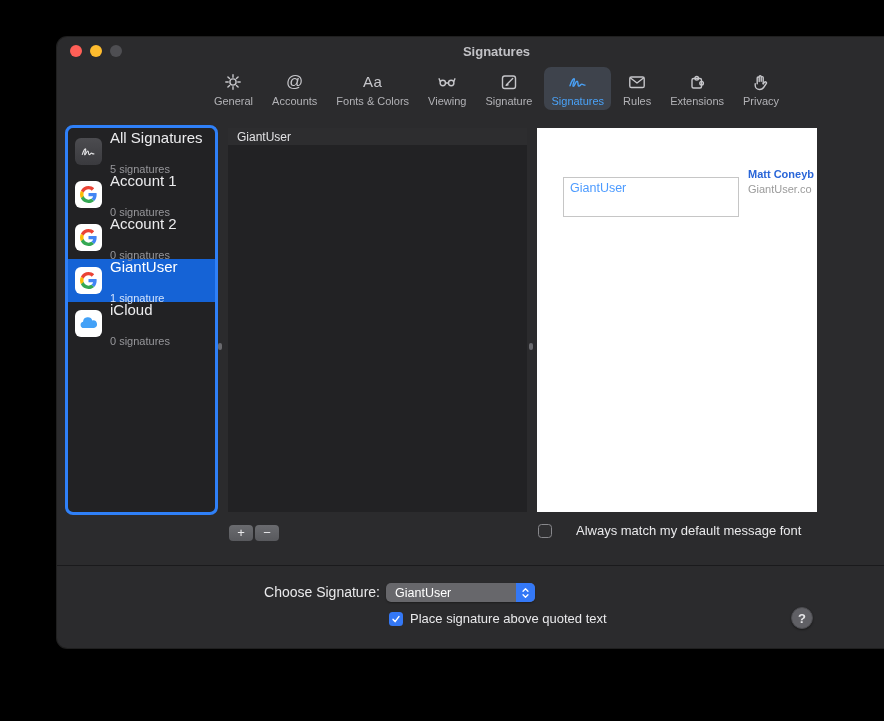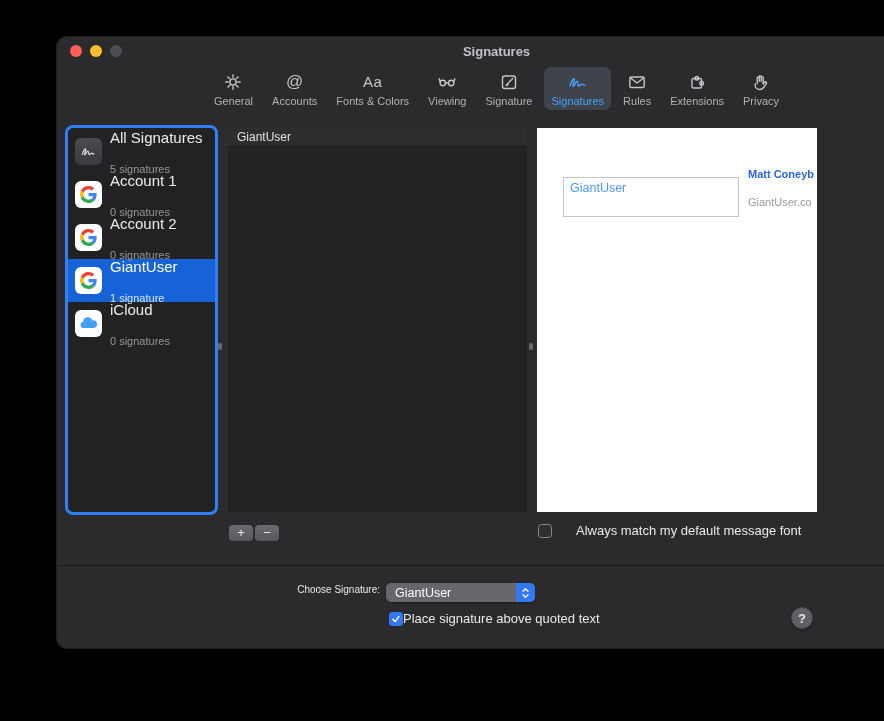--- a/index.html
+++ b/index.html
@@ -53,42 +53,42 @@
   .sigrow{height:17px;background:#2d2d2f;display:flex;align-items:center;padding:0 9px;
     font-size:12px;color:#e2e2e4;}
   
   .splitdot{position:absolute;width:4px;height:7px;border-radius:2px;background:#6a6a6e;}
   
   .preview{position:absolute;left:480px;top:91px;width:280px;height:384px;background:#fff;overflow:hidden;}
   .sigbox{position:absolute;left:26px;top:49px;width:176px;height:40px;border:1px solid #c6c6c6;
     box-sizing:border-box;padding:3px 6px;font-size:12.5px;color:#4d9bff;background:#fff;}
   .contact{position:absolute;left:211px;top:40px;width:120px;white-space:nowrap;}
   .cname{font-size:11px;font-weight:700;color:#2a66d8;}
-  .cdomain{font-size:11px;color:#9b9b9b;margin-top:16px;}
+  .cdomain{font-size:11px;color:#9b9b9b;margin-top:3px;}
   
   .addremove{position:absolute;left:172px;top:488px;display:flex;gap:2px;}
   .arbtn{width:24px;height:16px;border:none;border-radius:4px;background:linear-gradient(#6a6b6f,#58595d);
     color:#ececee;font-size:13px;line-height:14px;padding:0;display:flex;align-items:center;justify-content:center;
     font-family:"Liberation Sans", sans-serif;}
   
   .checkbox{width:14px;height:14px;border-radius:3.5px;box-sizing:border-box;display:inline-flex;
     align-items:center;justify-content:center;flex:0 0 auto;}
   .checkbox.unchecked{background:#2f2f31;border:1px solid #88888c;}
   .checkbox.checked{background:#3478f6;}
   .matchfont{position:absolute;left:481px;top:486px;display:flex;align-items:center;gap:24px;
     font-size:13px;color:#e9e9eb;}
   
   .divider{position:absolute;left:0;right:0;top:528px;height:1px;background:#1a1a1c;}
-  .chooselabel{position:absolute;left:0;top:547px;width:323px;text-align:right;font-size:10px;color:#e9e9eb;}
+  .chooselabel{position:absolute;left:0;top:547px;width:323px;text-align:right;font-size:14px;color:#e9e9eb;}
   .popup{position:absolute;left:329px;top:546px;width:149px;height:19px;background:#67676b;border-radius:5px;
     display:flex;align-items:center;font-size:12.5px;color:#fff;padding-left:9px;box-sizing:border-box;
     box-shadow:0 1px 2px rgba(0,0,0,.35);}
   .popupcap{position:absolute;right:0;top:0;width:19px;height:19px;background:#3478f6;
     border-radius:0 5px 5px 0;display:flex;align-items:center;justify-content:center;}
-  .placerow{position:absolute;left:332px;top:574px;display:flex;align-items:center;
+  .placerow{position:absolute;left:332px;top:574px;display:flex;align-items:center;gap:7px;
     font-size:13px;color:#e9e9eb;}
   .helpbtn{position:absolute;left:734px;top:570px;width:22px;height:22px;border-radius:50%;
     background:#606065;border:1px solid #4b4b4f;box-sizing:border-box;color:#e6e6e8;
     font-size:13px;font-weight:700;display:flex;align-items:center;justify-content:center;
     box-shadow:0 1px 2px rgba(0,0,0,.4);}
 </style>
 </head>
 <body>
 
 <div class="window">

